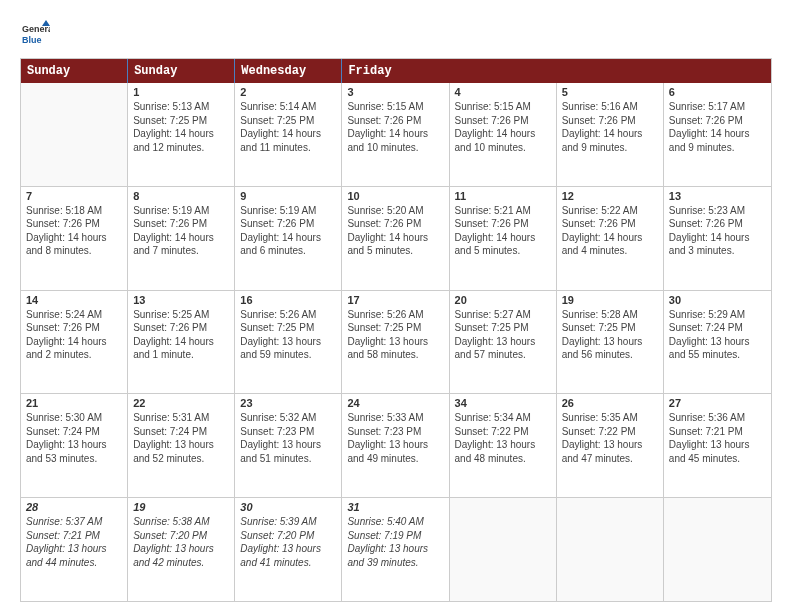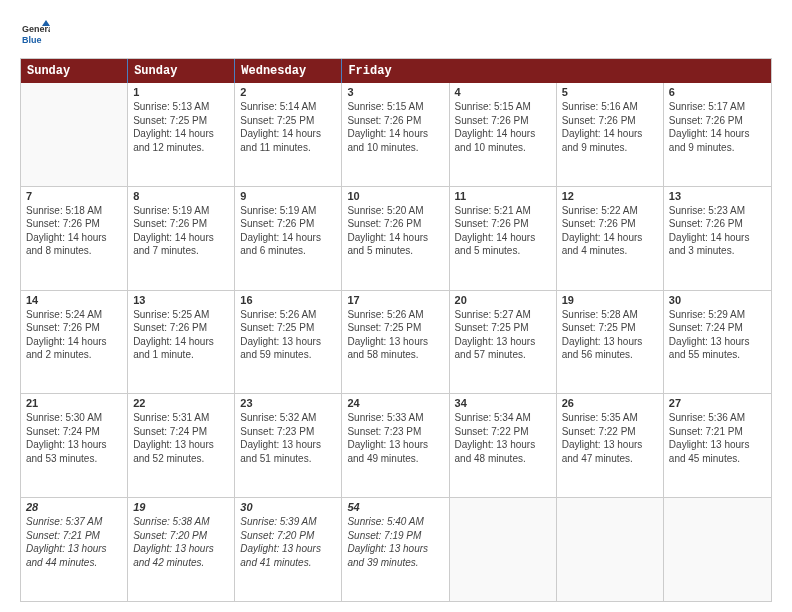--- a/index.html
+++ b/index.html
@@ -250,21 +250,21 @@
           </div>
           <div class="cal-cell">
             <div class="day-num">19</div>
             <div class="day-info">Sunrise: 5:38 AM<br>Sunset: 7:20 PM<br>Daylight: 13 hours<br>and 42 minutes.</div>
           </div>
           <div class="cal-cell">
             <div class="day-num">30</div>
             <div class="day-info">Sunrise: 5:39 AM<br>Sunset: 7:20 PM<br>Daylight: 13 hours<br>and 41 minutes.</div>
           </div>
           <div class="cal-cell">
-            <div class="day-num">54</div>
+            <div class="day-num">31</div>
             <div class="day-info">Sunrise: 5:40 AM<br>Sunset: 7:19 PM<br>Daylight: 13 hours<br>and 39 minutes.</div>
           </div>
           <div class="cal-cell empty"></div>
           <div class="cal-cell empty"></div>
           <div class="cal-cell empty"></div>
         </div>
       </div>
   </div>
 </div>
 

